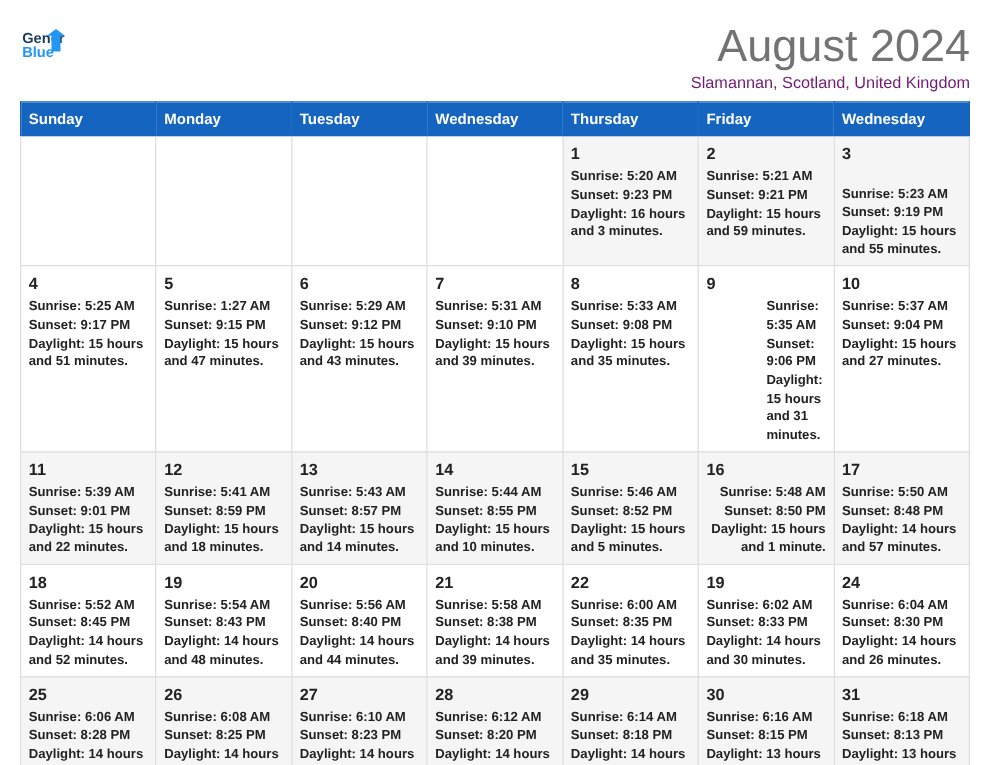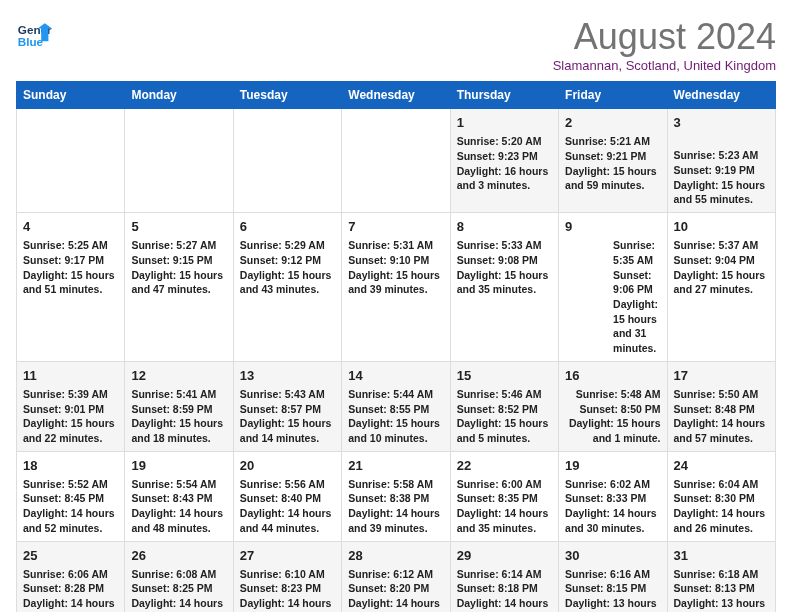--- a/index.html
+++ b/index.html
@@ -142,21 +142,21 @@
       <tr>
         <td>
           <span class="day-num">4</span>
           <div class="day-info" style="white-space: pre-line;">Sunrise: 5:25 AM
 Sunset: 9:17 PM
 Daylight: 15 hours
 and 51 minutes.</div>
         </td>
         <td>
           <span class="day-num">5</span>
-          <div class="day-info" style="white-space: pre-line;">Sunrise: 5:27 AM
+          <div class="day-info" style="white-space: pre-line;">Sunrise: 1:27 AM
 Sunset: 9:15 PM
 Daylight: 15 hours
 and 47 minutes.</div>
         </td>
         <td>
           <span class="day-num">6</span>
           <div class="day-info" style="white-space: pre-line;">Sunrise: 5:29 AM
 Sunset: 9:12 PM
 Daylight: 15 hours
 and 43 minutes.</div>

